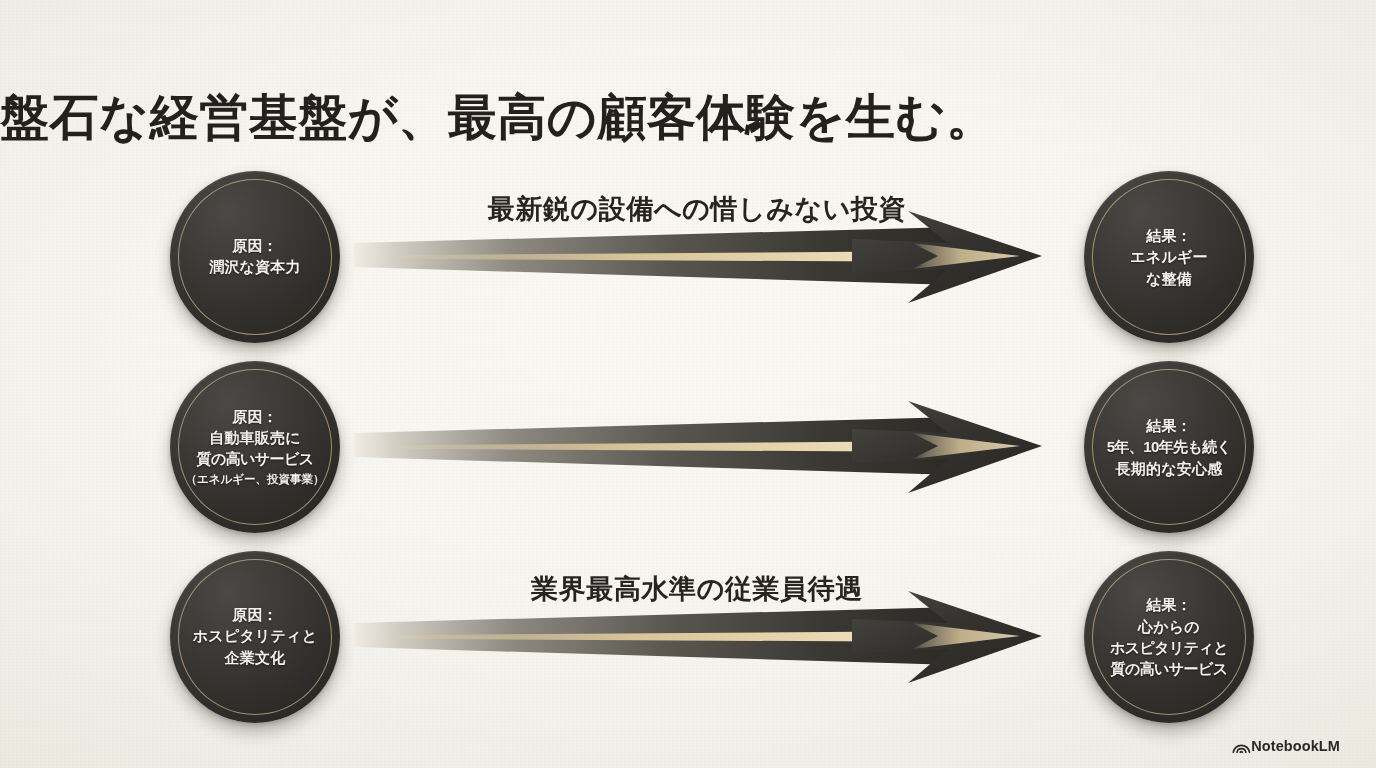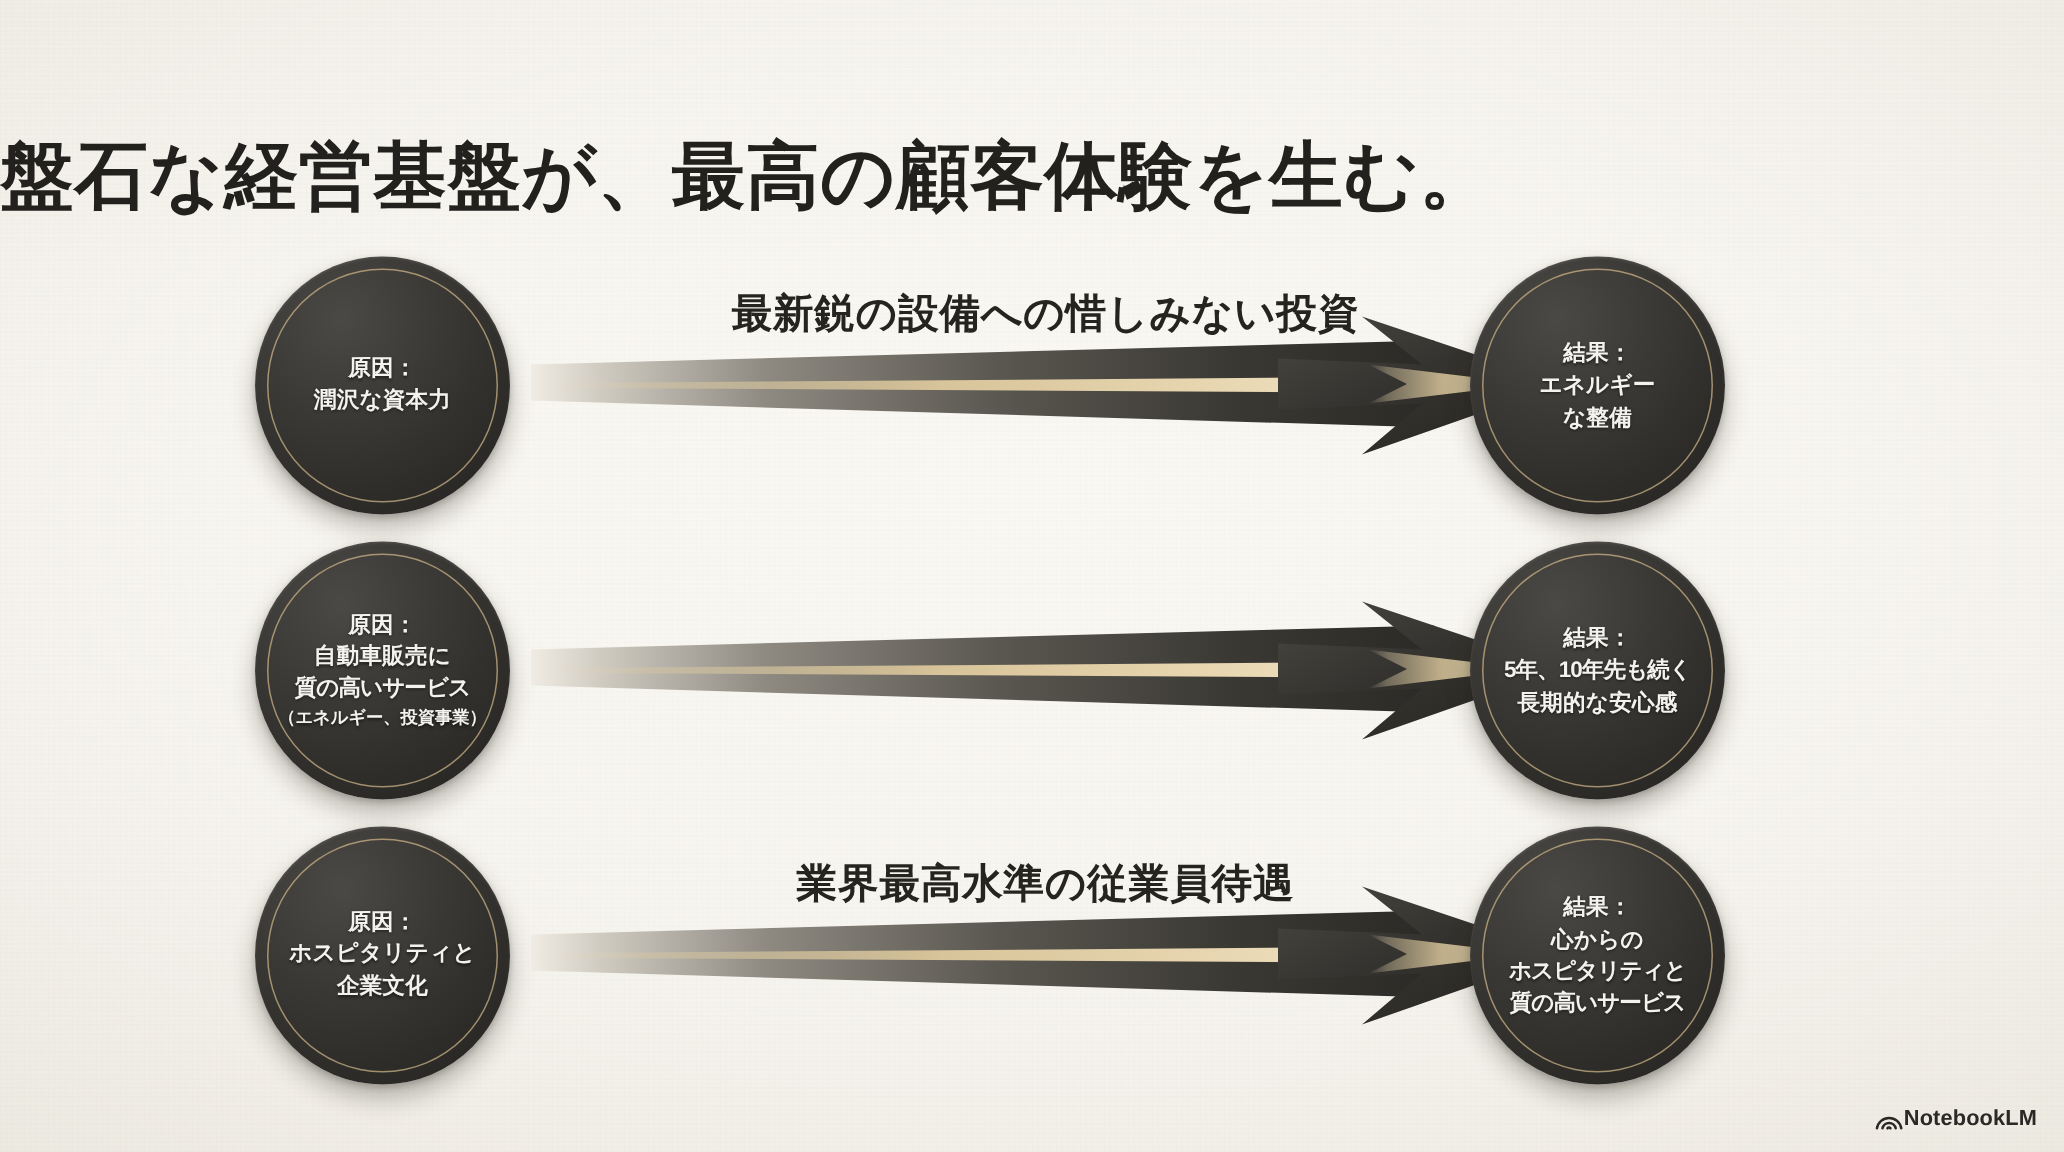--- a/index.html
+++ b/index.html
@@ -73,21 +73,21 @@
       radial-gradient(circle at 34% 24%, #4b4945 0%, #3b3936 38%, #2e2d2a 68%, #232220 100%);
     box-shadow:
       0 9px 16px rgba(40,36,28,.30),
       0 2px 4px rgba(40,36,28,.22),
       inset 0 1px 2px rgba(255,255,255,.10);
     display: flex;
     align-items: center;
     justify-content: center;
   }
   .node-cause  { left: 170px; font-family: Liberation Serif, serif; }
-  .node-result { left: 980px; }
+  .node-result { left: 1084px; }
 
   
   .node::after {
     content: "";
     position: absolute;
     inset: 8px;
     border-radius: 50%;
     border: 1px solid rgba(206,182,136,.72);
     pointer-events: none;
   }
@@ -128,21 +128,21 @@
     font-size: 27px;
     font-weight: 700;
     color: #262420;
     letter-spacing: .6px;
     white-space: nowrap;
   }
 
   
   .brand {
     position: absolute;
-    right: 18px;
+    right: 36px;
     bottom: 14px;
     display: flex;
     align-items: center;
     gap: 0;
     color: #2b2926;
     font-size: 14.5px;
     font-weight: 700;
     letter-spacing: .1px;
   }
   .brand svg { display: block; }

